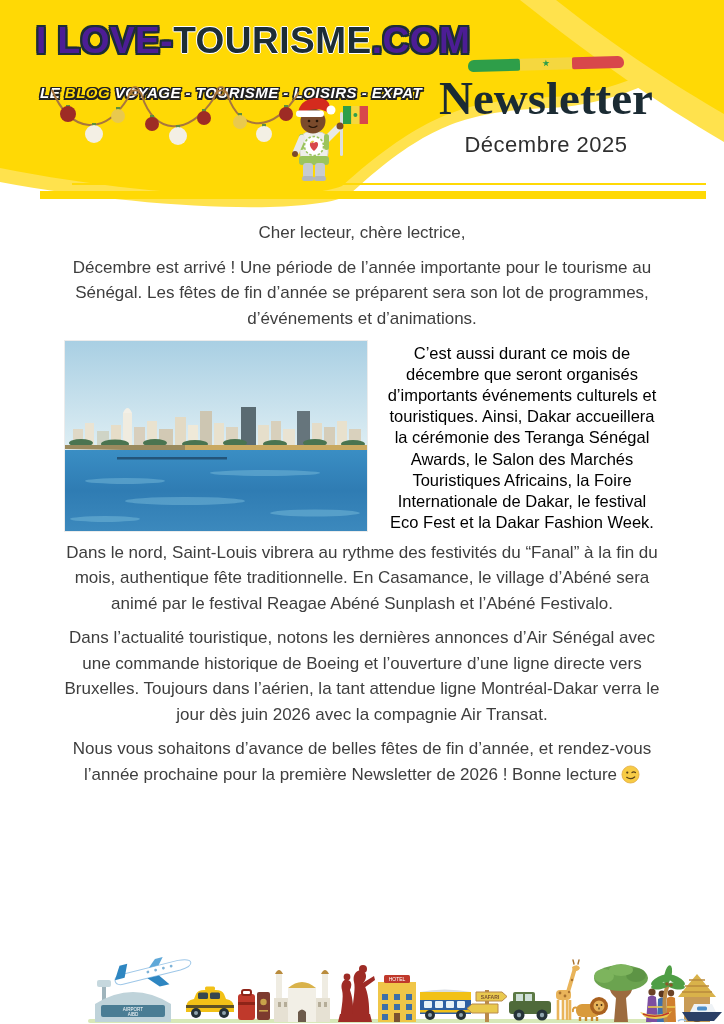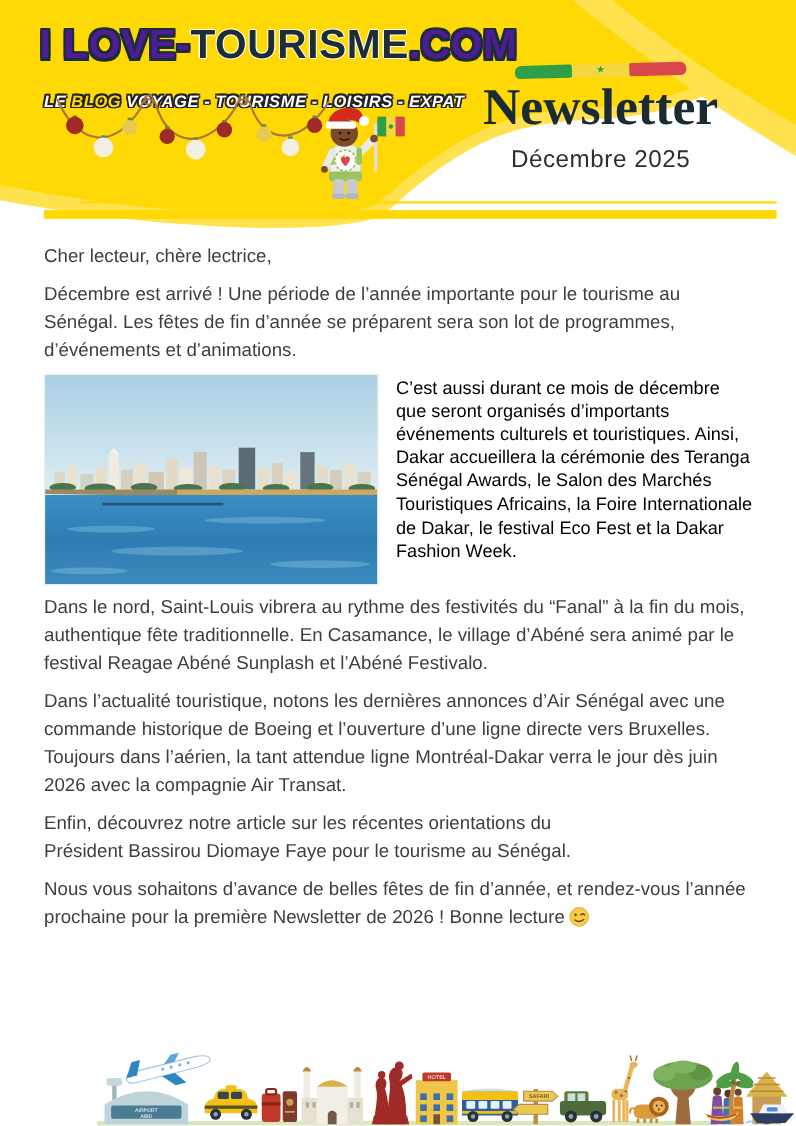--- a/index.html
+++ b/index.html
@@ -27,21 +27,21 @@
   .flag-stroke .seg.y{width:52px;background:#f5d73f;position:relative;}
   .flag-stroke .seg.r{width:52px;background:#d8474b;border-radius:2px 6px 5px 2px;}
   .flag-stroke .star{position:absolute;left:50%;top:50%;transform:translate(-50%,-54%);font-size:9px;color:#2e9e49;line-height:1;}
   .news-title{font-family:"Liberation Serif","DejaVu Serif",serif;font-weight:bold;font-size:47px;
       color:#1b2b33;line-height:1.05;margin:0;}
   .news-date{font-size:22px;color:#2f2f2f;margin-top:9px;letter-spacing:0.5px;}
   .rule-thin{position:absolute;left:72px;top:183px;width:634px;height:2px;background:#ffd905;z-index:2;}
   .rule-thick{position:absolute;left:40px;top:191px;width:666px;height:8px;background:#ffd905;z-index:2;}
 
   
-  .content{padding:10px 40px 0;}
+  .content{padding:10px 64px 0;text-align:center;}
   .content p{margin:0 0 9px;font-size:17px;line-height:1.5;color:#3e3e3e;}
   .media-row{display:flex;gap:16px;margin:4px 0 7px;}
   .photo-frame{flex:0 0 302px;width:302px;height:190px;border:1px solid #ececec;background:#dcecf4;}
   .media-text{flex:1;font-size:16.5px;line-height:1.28;color:#000000;padding-top:3px;}
   .p-enfin{max-width:530px;}
   .emoji{display:inline-block;width:19px;height:19px;vertical-align:-4px;margin-left:4px;}
 
   
   .footer-strip{position:absolute;left:0;bottom:0;width:724px;height:74px;}
   .svg-label{font-family:"Liberation Sans",sans-serif;}
@@ -241,21 +241,20 @@
               <ellipse cx="250" cy="172" rx="45" ry="3.5"></ellipse>
             <ellipse cx="40" cy="178" rx="35" ry="3"></ellipse>
           </g>
         </svg>
       </div>
       <div class="media-text">C’est aussi durant ce mois de décembre que seront organisés d’importants événements culturels et touristiques. Ainsi, Dakar accueillera la cérémonie des Teranga Sénégal Awards, le Salon des Marchés Touristiques Africains, la Foire Internationale de Dakar, le festival Eco Fest et la Dakar Fashion Week.</div>
     </div>
 
     <p>Dans le nord, Saint-Louis vibrera au rythme des festivités du “Fanal” à la fin du mois, authentique fête traditionnelle. En Casamance, le village d’Abéné sera animé par le festival Reagae Abéné Sunplash et l’Abéné Festivalo.</p>
     <p>Dans l’actualité touristique, notons les dernières annonces d’Air Sénégal avec une commande historique de Boeing et l’ouverture d’une ligne directe vers Bruxelles. Toujours dans l’aérien, la tant attendue ligne Montréal-Dakar verra le jour dès juin 2026 avec la compagnie Air Transat.</p>
-    <p class="p-enfin">Enfin, découvrez notre article sur les récentes orientations du Président Bassirou Diomaye Faye pour le tourisme au Sénégal.</p>
     <p><span>Nous vous sohaitons d’avance de belles fêtes de fin d’année, et rendez-vous l’année prochaine pour la première Newsletter de 2026 ! Bonne lecture</span><svg class="emoji" viewBox="0 0 20 20">
           <circle cx="10" cy="10" r="9" fill="#f7cb45" stroke="#e0a73a" stroke-width="0.8"></circle>
           <circle cx="6.6" cy="8" r="1.2" fill="#5a4218"></circle>
           <path d="M11.6,8 Q13.4,6.6 15.2,8" stroke="#5a4218" stroke-width="1.3" fill="none" stroke-linecap="round"></path>
           <path d="M6,13 Q10,16 14.4,12.6" stroke="#5a4218" stroke-width="1.3" fill="none" stroke-linecap="round"></path>
         </svg></p>
   </div>
 
   <svg class="footer-strip" width="724" height="74" viewBox="0 0 724 74">
     <rect x="88" y="69" width="564" height="4" rx="2" fill="#d8e8b8"></rect>

